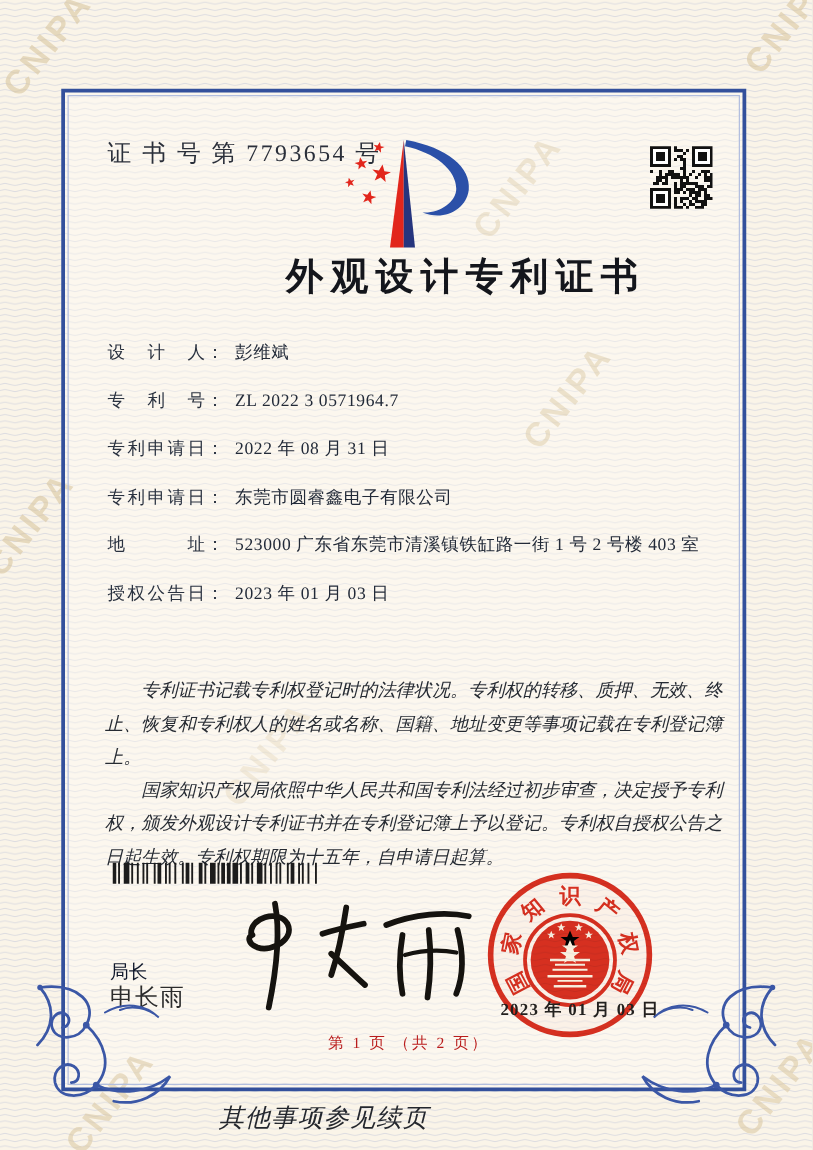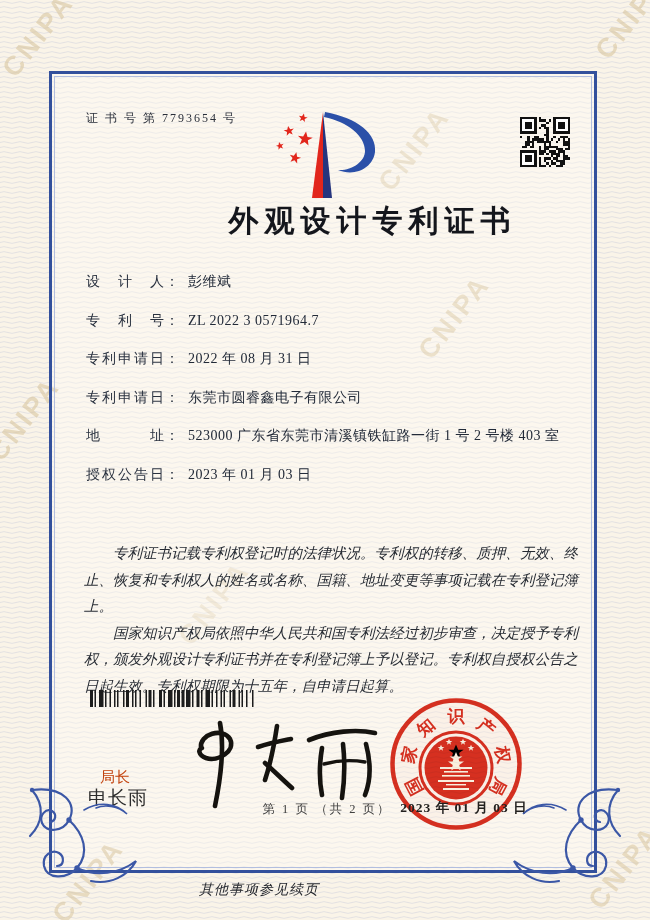--- a/index.html
+++ b/index.html
@@ -14,21 +14,21 @@
   .wm{
     position:absolute;font-family:"Liberation Sans","DejaVu Sans",sans-serif;
     font-weight:700;font-size:27px;letter-spacing:3px;color:#d7c39a;opacity:.55;
     transform:rotate(-52deg);white-space:nowrap;
   }
   
   .frame{position:absolute;left:49px;top:71px;width:548px;height:802px;border:3px solid #33509c;box-sizing:border-box;}
   .frame-fill{position:absolute;left:52px;top:74px;width:542px;height:796px;background:rgba(255,253,247,.38);}
   .frame-inner{position:absolute;left:2px;top:2px;right:2px;bottom:2px;border:1px solid #b2bedf;}
   
-  .cert-no{position:absolute;left:86px;top:110px;font-size:12px;letter-spacing:2px;color:#2a2f3a;}
+  .cert-no{position:absolute;left:86px;top:110px;font-size:19px;letter-spacing:2px;color:#2a2f3a;}
   .title{
     position:absolute;left:49px;top:201px;width:647px;text-align:center;
     font-size:30px;font-weight:700;letter-spacing:6px;color:#14161c;
   }
   
   .fields{position:absolute;left:86px;top:273px;width:500px;}
   .field-row{position:relative;height:38.6px;font-size:14px;color:#2a3240;white-space:nowrap;}
   .flabel{
     display:inline-block;width:78px;vertical-align:top;
     text-align:justify;text-align-last:justify;
@@ -40,33 +40,33 @@
   
   .body-text{
     position:absolute;left:84px;top:540px;width:494px;
     font-size:14.5px;line-height:26.6px;font-style:italic;color:#262b33;
     text-align:justify;
   }
   .body-text p{margin:0;text-indent:2em;}
   
   .barcode{position:absolute;left:90px;top:690px;width:166px;height:18px;}
   
-  .signer-title{position:absolute;left:88px;top:768px;font-size:15px;font-family:"Liberation Sans","DejaVu Sans",sans-serif;color:#c2410c;margin-left:12px;}
+  .signer-title{position:absolute;left:88px;top:768px;font-size:15px;font-family:"Liberation Sans","DejaVu Sans",sans-serif;color:#0f172a;}
   .signer-name{position:absolute;left:88px;top:785px;font-size:19px;font-family:Liberation Sans, sans-serif;color:#2b2b2b;letter-spacing:1px;}
   .signature{position:absolute;left:185px;top:718px;}
   
   .seal{position:absolute;left:388px;top:696px;mix-blend-mode:multiply;}
   .seal text{font-family:"Liberation Serif","DejaVu Serif",serif;font-weight:700;fill:#d93122;}
   .seal-date{
     position:absolute;left:396px;top:799px;width:136px;text-align:center;
     font-size:13.5px;font-weight:700;color:#23211f;letter-spacing:1px;white-space:nowrap;
   }
   
-  .page-footer{position:absolute;left:49px;top:801px;width:556px;text-align:center;font-size:12.5px;letter-spacing:2px;color:#404040;}
-  .cont-note{position:absolute;left:0;top:881px;width:518px;text-align:center;font-size:14px;font-style:italic;color:#24272e;letter-spacing:1px;}
+  .page-footer{position:absolute;left:49px;top:826px;width:556px;text-align:center;font-size:12.5px;letter-spacing:2px;color:#b91c1c;}
+  .cont-note{position:absolute;left:0;top:881px;width:518px;text-align:center;font-size:20px;font-style:italic;color:#24272e;letter-spacing:1px;}
   .flourish{position:absolute;}
 </style>
 </head>
 <body>
 
 <div class="page">
 
   <svg class="layer" width="650" height="920">
     <defs>
       <pattern id="wav" width="16" height="5" patternUnits="userSpaceOnUse">

